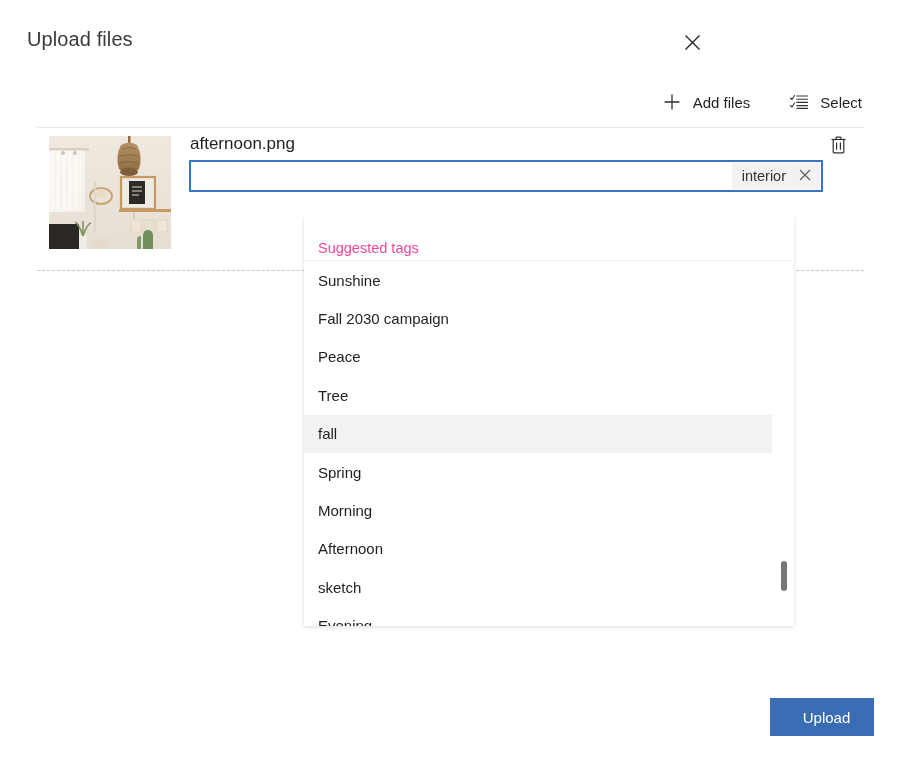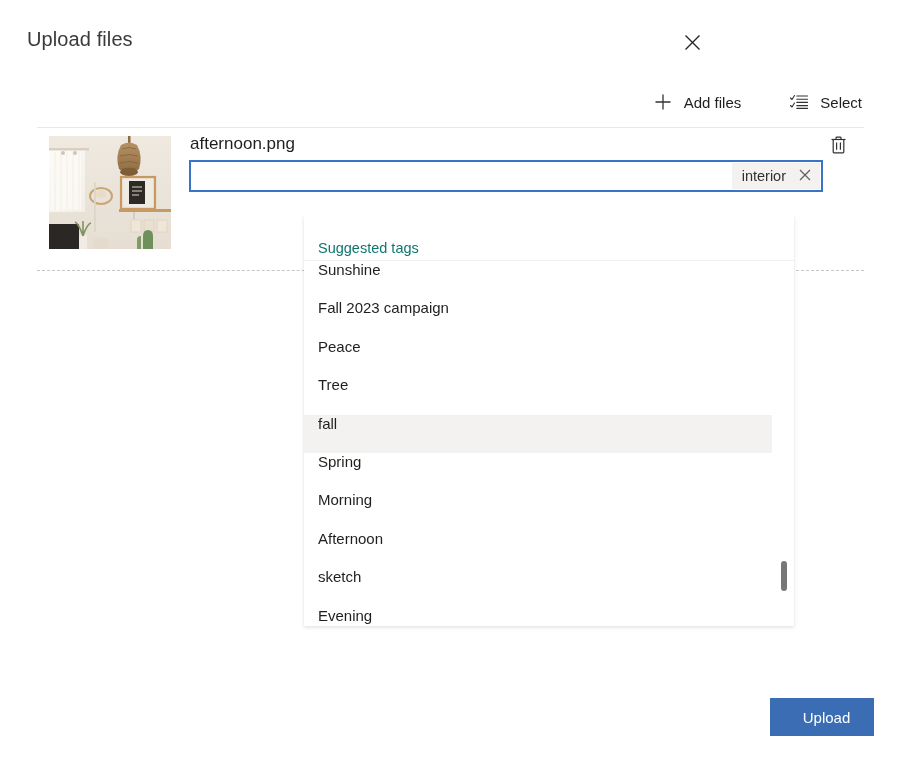--- a/index.html
+++ b/index.html
@@ -50,21 +50,21 @@
   }
   .close-button svg { display: block; }
 
   
   .command-bar {
     position: absolute;
     top: 86px;
     right: 34px;
     display: flex;
     align-items: center;
-    gap: 41px;
+    gap: 32px;
     height: 32px;
   }
   .cmd-item {
     display: flex;
     align-items: center;
     gap: 12px;
     cursor: pointer;
     padding: 2px 4px;
     background: transparent;
     border: none;
@@ -212,31 +212,31 @@
   }
   .suggest-header {
     height: 46px;
     display: flex;
     align-items: center;
     padding-left: 14px;
     border-bottom: 1px solid #f0f0f0;
   }
   .suggest-header-label {
     font-size: 14.5px;
-    color: #0f766e;
+    color: #ec4899;
     margin-top: 20px;
   }
   .suggest-list {
     position: relative;
     height: 365px;
   }
   .suggest-item {
     height: 38.4px;
     display: flex;
-    align-items: flex-start;
+    align-items: center;
     padding-left: 14px;
     font-size: 15px;
     color: #201f1e;
     cursor: pointer;
     width: 468px;
   }
   .suggest-item.is-highlighted {
     background: #f3f2f1;
   }
   .dropdown-scrollbar {
@@ -418,21 +418,21 @@
 
   <div class="suggest-dropdown">
     <div class="suggest-header">
       <span class="suggest-header-label">Suggested tags</span>
     </div>
     <div class="suggest-list">
       <div class="suggest-item">
           <span>Sunshine</span>
         </div>
       <div class="suggest-item">
-          <span>Fall 2023 campaign</span>
+          <span>Fall 2030 campaign</span>
         </div>
       <div class="suggest-item">
           <span>Peace</span>
         </div>
       <div class="suggest-item">
           <span>Tree</span>
         </div>
       <div class="suggest-item is-highlighted">
           <span>fall</span>
         </div>

